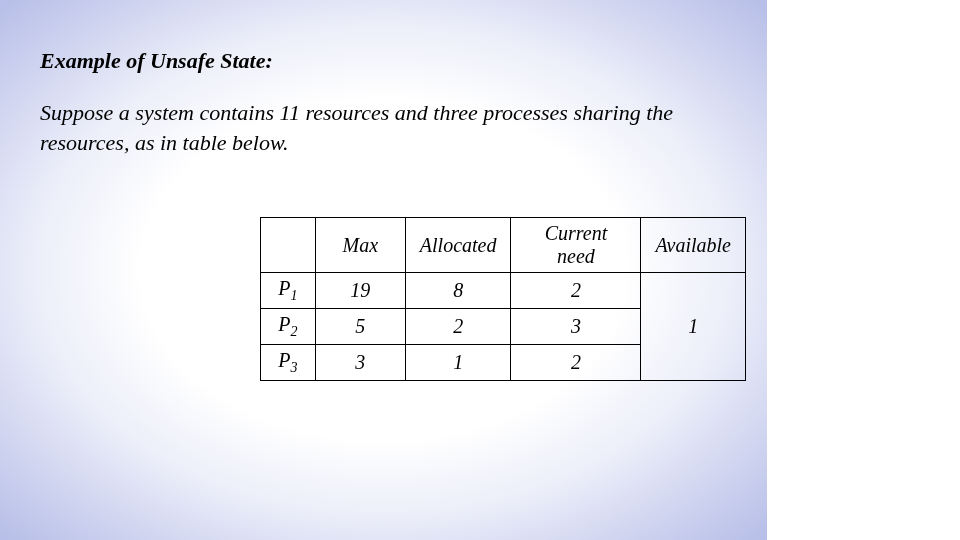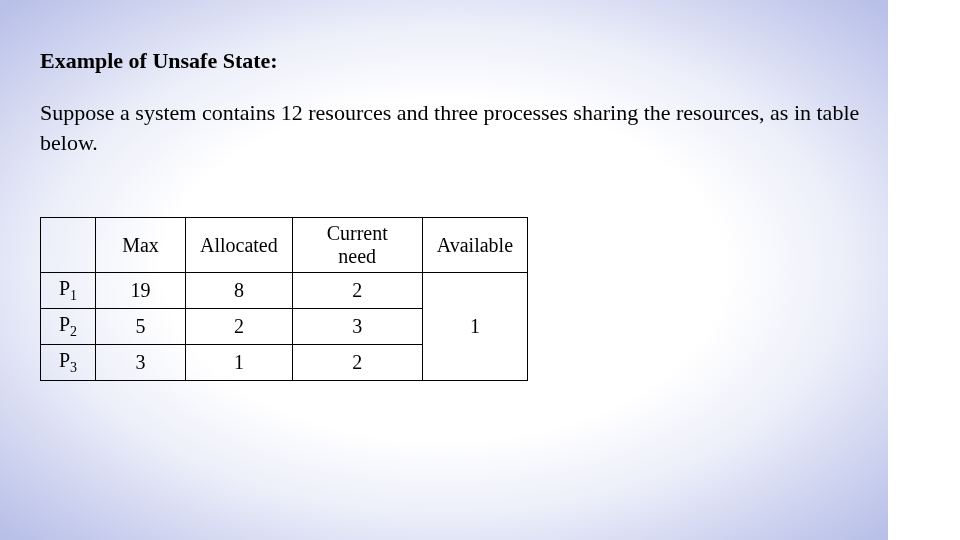--- a/index.html
+++ b/index.html
@@ -4,47 +4,48 @@
 <style>
   html, body {
     margin: 0;
     padding: 0;
     width: 960px;
     height: 540px;
     overflow: hidden;
     font-family: "Times New Roman", Times, serif;
   }
   .slide {
-    width: 888px;
+    width: 767px;
     height: 540px;
     box-sizing: border-box;
     background:
       radial-gradient(ellipse 70% 70% at 50% 50%,
         #ffffff 0%,
         #ffffff 45%,
         #eceef9 65%,
         #cdd2ef 85%,
         #b8bfe8 100%);
     padding: 48px 21px 40px 40px;
     color: #000;
+    font-style: italic;
   }
   .title {
     font-size: 22px;
     font-weight: bold;
     margin: 0 0 24px 0;
   }
   .body-text {
     font-size: 22px;
     line-height: 1.35;
     margin: 0 0 60px 0;
     max-width: 880px;
   }
   .table-wrap {
     display: flex;
-    justify-content: flex-start;
+    justify-content: flex-end;
   }
   table.resource {
     border-collapse: collapse;
     font-size: 20px;
   }
   table.resource th,
   table.resource td {
     border: 1.5px solid #000;
     padding: 4px 14px;
     text-align: center;
@@ -70,21 +71,21 @@
   col.c-need  { width: 130px; }
   col.c-avail { width: 100px; }
 </style>
 </head>
 <body>
 
 <div class="slide">
 
   <p class="title">Example of Unsafe State:</p>
 
-  <p class="body-text">Suppose a system contains 12 resources and three processes sharing the resources, as in table below.</p>
+  <p class="body-text">Suppose a system contains 11 resources and three processes sharing the resources, as in table below.</p>
 
   <div class="table-wrap">
     <table class="resource">
       <colgroup>
         <col class="c-proc">
           <col class="c-max">
           <col class="c-alloc">
           <col class="c-need">
           <col class="c-avail">
       </colgroup>

